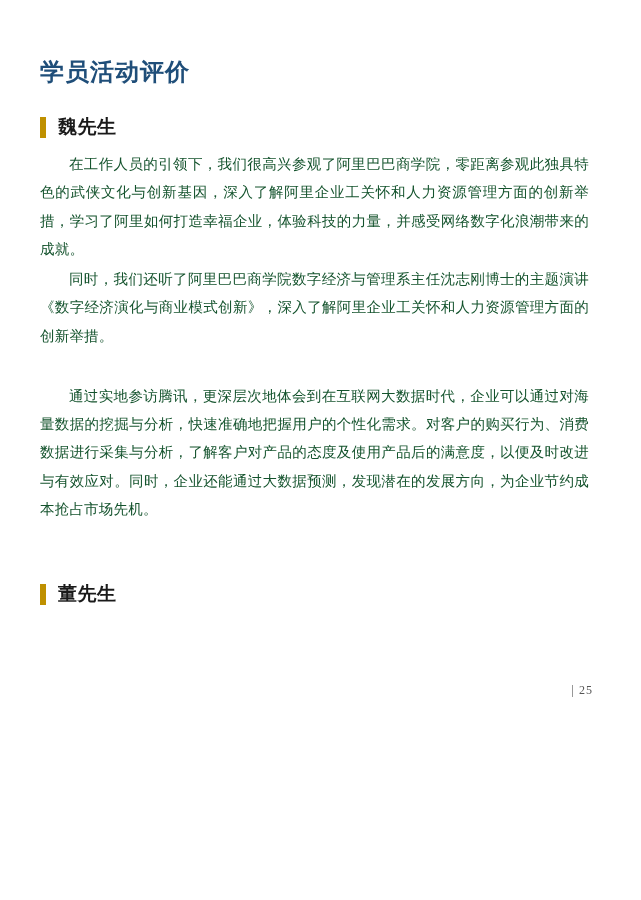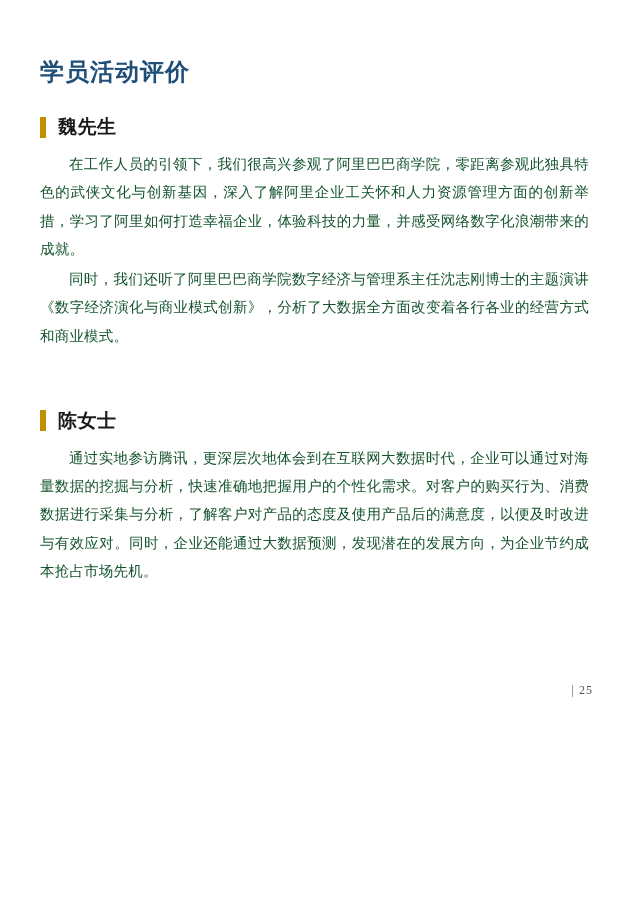--- a/index.html
+++ b/index.html
@@ -78,33 +78,33 @@
 <div class="page">
 
   <h1 class="doc-title">学员活动评价</h1>
 
   <div class="section">
     <div class="section-head">
       <span class="bar"></span>
       <span class="section-title">魏先生</span>
     </div>
     <p class="para">在工作人员的引领下，我们很高兴参观了阿里巴巴商学院，零距离参观此独具特色的武侠文化与创新基因，深入了解阿里企业工关怀和人力资源管理方面的创新举措，学习了阿里如何打造幸福企业，体验科技的力量，并感受网络数字化浪潮带来的成就。</p>
-    <p class="para">同时，我们还听了阿里巴巴商学院数字经济与管理系主任沈志刚博士的主题演讲《数字经济演化与商业模式创新》，分析了大数据全方面改变着各行各业的经营方式和商业模式。</p>
+    <p class="para">同时，我们还听了阿里巴巴商学院数字经济与管理系主任沈志刚博士的主题演讲《数字经济演化与商业模式创新》，深入了解阿里企业工关怀和人力资源管理方面的创新举措。</p>
+  </div>
+
+  <div class="spacer-md"></div>
+
+  <div class="section">
+    <p class="para">通过实地参访腾讯，更深层次地体会到在互联网大数据时代，企业可以通过对海量数据的挖掘与分析，快速准确地把握用户的个性化需求。对客户的购买行为、消费数据进行采集与分析，了解客户对产品的态度及使用产品后的满意度，以便及时改进与有效应对。同时，企业还能通过大数据预测，发现潜在的发展方向，为企业节约成本抢占市场先机。</p>
   </div>
 
   <div class="spacer-md"></div>
 
   <div class="section">
     <div class="section-head">
       <span class="bar"></span>
-      <span class="section-title">陈女士</span>
+      <span class="section-title">董先生</span>
     </div>
-    <p class="para">通过实地参访腾讯，更深层次地体会到在互联网大数据时代，企业可以通过对海量数据的挖掘与分析，快速准确地把握用户的个性化需求。对客户的购买行为、消费数据进行采集与分析，了解客户对产品的态度及使用产品后的满意度，以便及时改进与有效应对。同时，企业还能通过大数据预测，发现潜在的发展方向，为企业节约成本抢占市场先机。</p>
-  </div>
-
-  <div class="spacer-md"></div>
-
-  <div class="section">
   </div>
 
   <div class="footer">| 25</div>
 
 </div>
 
 </body></html>

